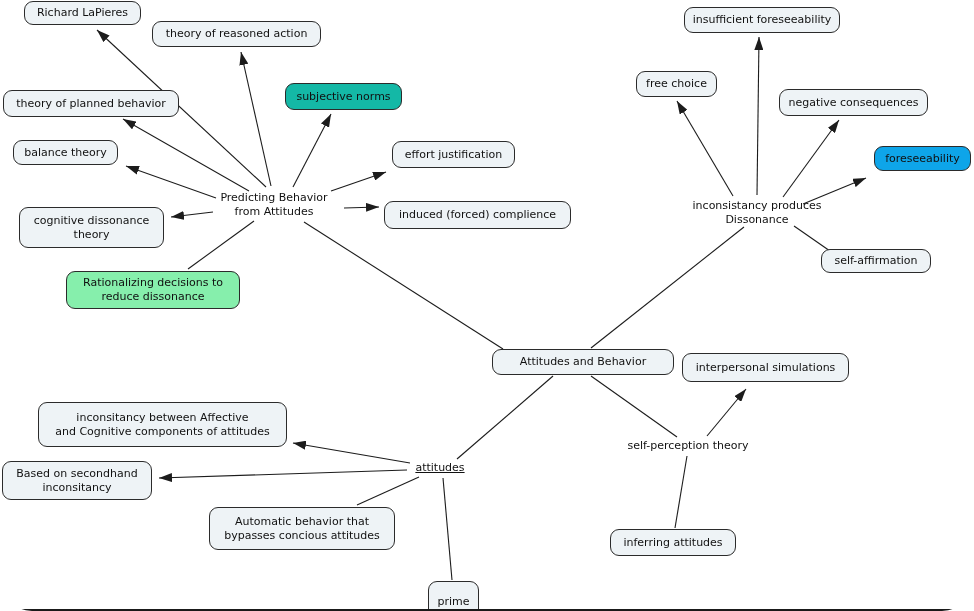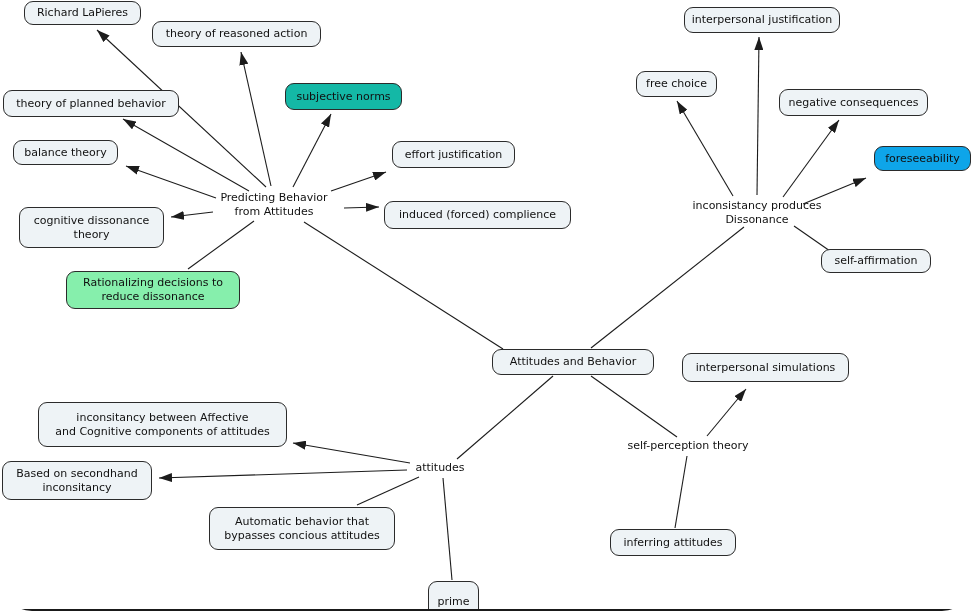--- a/index.html
+++ b/index.html
@@ -81,36 +81,36 @@
       <div class="node box" style="left: 152px; top: 21px; width: 169px; height: 26px; color: rgb(17, 17, 17); background: rgb(238, 243, 246); border: 1.4px solid rgb(43, 43, 43);">theory of reasoned action</div>
       <div class="node box" style="left: 285px; top: 83px; width: 117px; height: 27px; color: rgb(17, 17, 17); background: #14b8a6; border: 1.4px solid rgb(43, 43, 43);">subjective norms</div>
       <div class="node box" style="left: 3px; top: 90px; width: 176px; height: 27px; color: rgb(17, 17, 17); background: rgb(238, 243, 246); border: 1.4px solid rgb(43, 43, 43);">theory of planned behavior</div>
       <div class="node box" style="left: 13px; top: 140px; width: 105px; height: 25px; color: rgb(17, 17, 17); background: rgb(238, 243, 246); border: 1.4px solid rgb(43, 43, 43);">balance theory</div>
       <div class="node box" style="left: 392px; top: 141px; width: 123px; height: 27px; color: rgb(17, 17, 17); background: rgb(238, 243, 246); border: 1.4px solid rgb(43, 43, 43);">effort justification</div>
       <div class="node box" style="left: 19px; top: 207px; width: 145px; height: 41px; color: rgb(17, 17, 17); background: rgb(238, 243, 246); border: 1.4px solid rgb(43, 43, 43);">cognitive dissonance
 theory</div>
       <div class="node box" style="left: 384px; top: 201px; width: 187px; height: 28px; color: rgb(17, 17, 17); background: rgb(238, 243, 246); border: 1.4px solid rgb(43, 43, 43);">induced (forced) complience</div>
       <div class="node box" style="left: 66px; top: 271px; width: 174px; height: 38px; color: rgb(17, 17, 17); background: #86efac; border: 1.4px solid rgb(43, 43, 43);">Rationalizing decisions to
 reduce dissonance</div>
-      <div class="node box" style="left: 684px; top: 7px; width: 156px; height: 26px; color: rgb(17, 17, 17); background: rgb(238, 243, 246); border: 1.4px solid rgb(43, 43, 43);">interpersonal justification</div>
+      <div class="node box" style="left: 684px; top: 7px; width: 156px; height: 26px; color: rgb(17, 17, 17); background: rgb(238, 243, 246); border: 1.4px solid rgb(43, 43, 43);">insufficient foreseeability</div>
       <div class="node box" style="left: 623px; top: 71px; width: 81px; height: 26px; color: rgb(17, 17, 17); background: rgb(238, 243, 246); border: 1.4px solid rgb(43, 43, 43); margin-left: 13px;">free choice</div>
       <div class="node box" style="left: 779px; top: 89px; width: 149px; height: 27px; color: rgb(17, 17, 17); background: rgb(238, 243, 246); border: 1.4px solid rgb(43, 43, 43);">negative consequences</div>
       <div class="node box" style="left: 874px; top: 146px; width: 97px; height: 25px; color: rgb(17, 17, 17); background: #0ea5e9; border: 1.4px solid rgb(43, 43, 43);">foreseeability</div>
       <div class="node box" style="left: 821px; top: 249px; width: 110px; height: 24px; color: rgb(17, 17, 17); background: rgb(238, 243, 246); border: 1.4px solid rgb(43, 43, 43);">self-affirmation</div>
-      <div class="node box" style="left: 492px; top: 349px; width: 162px; height: 26px; color: rgb(17, 17, 17); background: rgb(238, 243, 246); border: 1.4px solid rgb(43, 43, 43);">Attitudes and Behavior</div>
+      <div class="node box" style="left: 492px; top: 349px; width: 182px; height: 26px; color: rgb(17, 17, 17); background: rgb(238, 243, 246); border: 1.4px solid rgb(43, 43, 43);">Attitudes and Behavior</div>
       <div class="node box" style="left: 682px; top: 353px; width: 167px; height: 29px; color: rgb(17, 17, 17); background: rgb(238, 243, 246); border: 1.4px solid rgb(43, 43, 43);">interpersonal simulations</div>
       <div class="node box" style="left: 38px; top: 402px; width: 249px; height: 45px; color: rgb(17, 17, 17); background: rgb(238, 243, 246); border: 1.4px solid rgb(43, 43, 43);">inconsitancy between Affective
 and Cognitive components of attitudes</div>
       <div class="node box" style="left: 2px; top: 461px; width: 150px; height: 39px; color: rgb(17, 17, 17); background: rgb(238, 243, 246); border: 1.4px solid rgb(43, 43, 43);">Based on secondhand
 inconsitancy</div>
       <div class="node box" style="left: 209px; top: 507px; width: 186px; height: 43px; color: rgb(17, 17, 17); background: rgb(238, 243, 246); border: 1.4px solid rgb(43, 43, 43);">Automatic behavior that
 bypasses concious attitudes</div>
       <div class="node box" style="left: 428px; top: 581px; width: 51px; height: 42px; color: rgb(17, 17, 17); background: rgb(238, 243, 246); border: 1.4px solid rgb(43, 43, 43);">prime</div>
       <div class="node box" style="left: 610px; top: 529px; width: 126px; height: 27px; color: rgb(17, 17, 17); background: rgb(238, 243, 246); border: 1.4px solid rgb(43, 43, 43);">inferring attitudes</div>
       <div class="node text" style="left: 199px; top: 188px; width: 150px; height: 34px; color: rgb(17, 17, 17);">Predicting Behavior
 from Attitudes</div>
       <div class="node text" style="left: 682px; top: 196px; width: 150px; height: 34px; color: rgb(17, 17, 17);">inconsistancy produces
 Dissonance</div>
-      <div class="node text" style="left: 408px; top: 459px; width: 64px; height: 17px; color: rgb(17, 17, 17);">attitudes</div>
+      <div class="node text" style="left: 408px; top: 459px; width: 64px; height: 17px; color: rgb(17, 17, 17); text-decoration: underline;">attitudes</div>
       <div class="node text" style="left: 618px; top: 437px; width: 140px; height: 17px; color: rgb(17, 17, 17);">self-perception theory</div>
     </div>
   <div class="bottom-edge" style="background: rgb(26, 26, 26);"></div>
 </div>
 
 </body></html>

